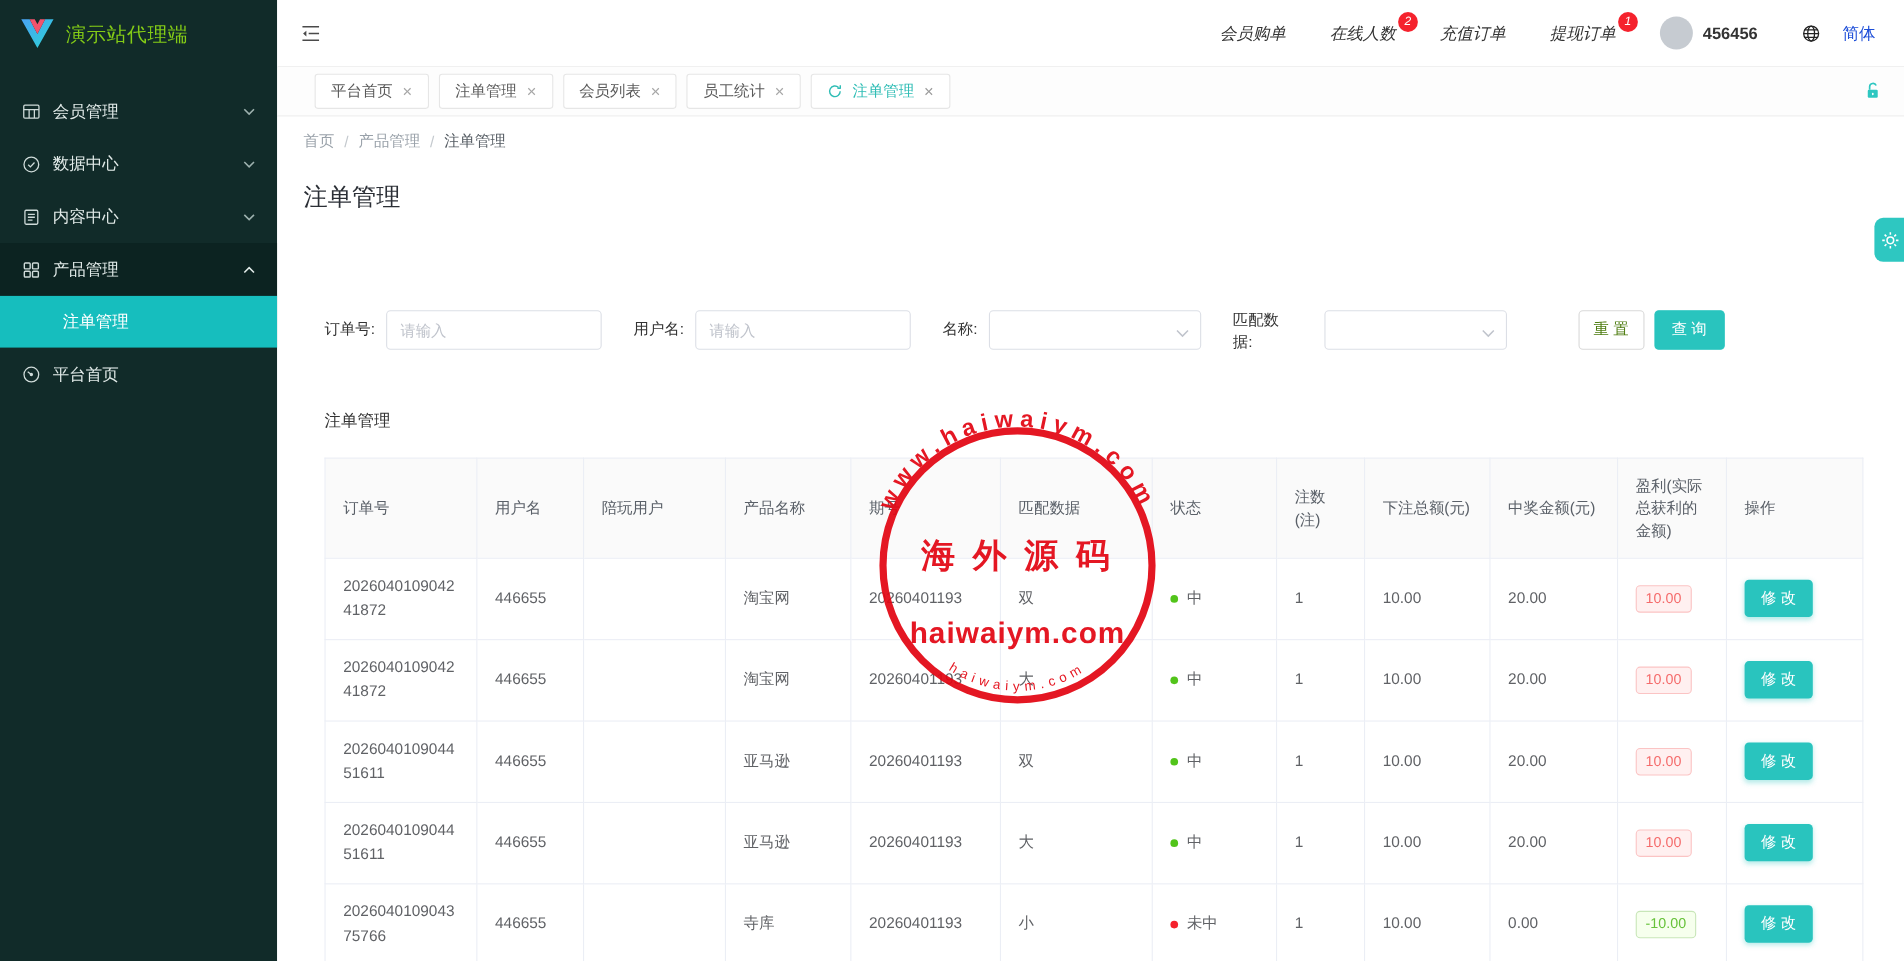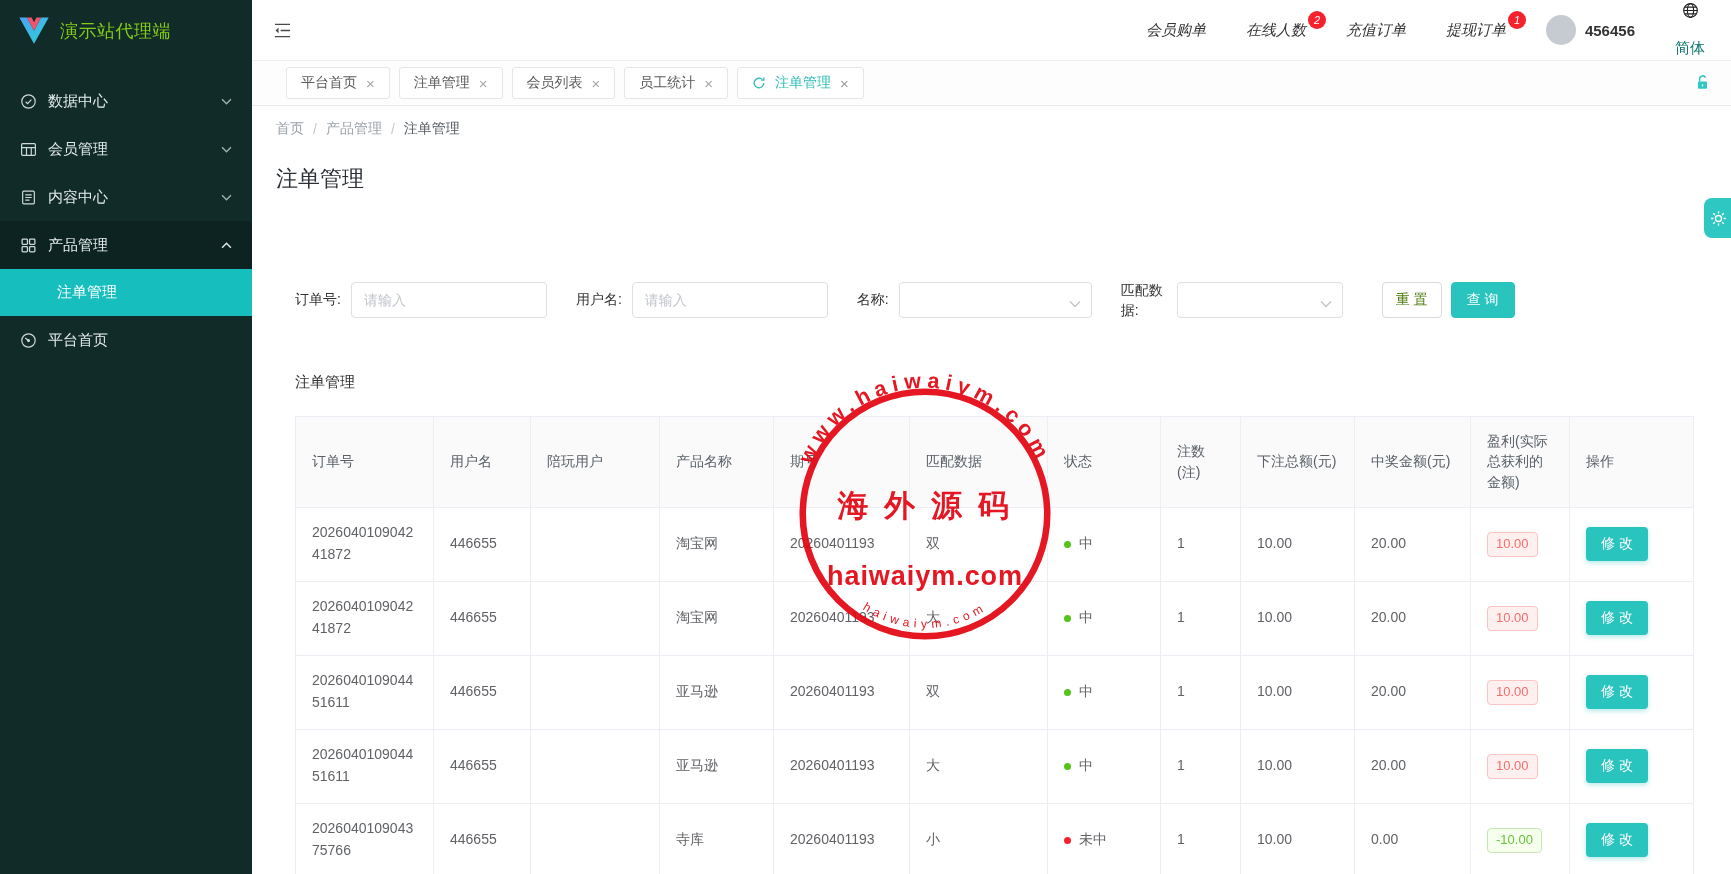--- a/index.html
+++ b/index.html
@@ -22,21 +22,21 @@
   
   .main { flex:1; display:flex; flex-direction:column; min-width:0; position:relative; }
   .topbar { height:61px; background:#fff; display:flex; align-items:center; padding:0 26px 0 21px; border-bottom:1px solid #f0f0f0; }
   .collapse-btn { display:flex; cursor:pointer; }
   .topbar-right { margin-left:auto; display:flex; align-items:center; gap:40px; font-size:15px; color:#333; }
   .tb-item { position:relative; cursor:pointer; white-space:nowrap;font-style:italic; }
   .num-badge { position:absolute; top:-10px; right:-20px; min-width:18px; height:18px; border-radius:9px;
     background:#f5222d; color:#fff; font-size:11px; display:flex; align-items:center; justify-content:center; padding:0 4px; }
   .user-box { display:flex; align-items:center; gap:9px; cursor:pointer;font-weight:bold; }
   .avatar { width:30px; height:30px; border-radius:50%; background:#c6cbd1; }
-  .lang-box { display:flex; align-items:center; gap:20px; cursor:pointer; color:#0f766e;flex-direction:column; }
+  .lang-box { display:flex; align-items:center; gap:20px; cursor:pointer; color:#1d4ed8; }
 
   .tabbar { height:45px; background:#fdfdfd; border-bottom:1px solid #e9e9e9; display:flex; align-items:center; padding:0 20px 0 34px; gap:9px; }
   .tab { height:32px; background:#fff; border:1px solid #e6e6e6; border-radius:3px; display:flex; align-items:center;
     padding:0 14px; font-size:14px; color:#5a5a5a; gap:9px; cursor:pointer; white-space:nowrap; }
   .tab .tclose { color:#a6a6a6; font-size:15px; line-height:1; }
   .tab.active { color:#2fbdb5; }
   .tab.active .tclose { color:#9b9b9b; }
   .lock-wrap { margin-left:auto; display:flex; cursor:pointer; }
 
   .content { flex:1; position:relative; background:#fff; padding:14px 24px 0; overflow:hidden; }
@@ -103,37 +103,37 @@
           <path d="M1.5 1.5h8.6L18 16.4 25.9 1.5h8.6L18 30.8z" fill="url(#lg)"></path>
           <path d="M10.1 1.5h5.2L18 6.6l2.7-5.1h5.2L18 16.4z" fill="#f2536d"></path>
         </svg>
       </span>
       <span class="logo-title">演示站代理端</span>
     </div>
     <nav class="nav">
       <div class="nav-item">
         <span class="nicon">
           <svg width="17" height="17" viewBox="0 0 16 16" fill="none" stroke="currentColor" stroke-width="1.1">
-            <circle cx="8" cy="8" r="6.3"></circle>
-              <path d="M5.3 8.2l1.9 1.9 3.5-3.8"></path>
+            <rect x="1.5" y="2.5" width="13" height="11" rx="1"></rect>
+              <path d="M1.5 6.2h13M6.1 6.2v7.3M10.6 6.2v7.3"></path>
           </svg></span>
-        <span>数据中心</span>
+        <span>会员管理</span>
         <span class="chev">
           <svg width="11" height="7" viewBox="0 0 10 6" fill="none" stroke="currentColor" stroke-width="1.3">
               <path d="M1 1l4 4 4-4"></path>
             </svg>
           </span>
       </div>
       <div class="nav-item">
         <span class="nicon">
           <svg width="17" height="17" viewBox="0 0 16 16" fill="none" stroke="currentColor" stroke-width="1.1">
-            <rect x="1.5" y="2.5" width="13" height="11" rx="1"></rect>
-              <path d="M1.5 6.2h13M6.1 6.2v7.3M10.6 6.2v7.3"></path>
+            <circle cx="8" cy="8" r="6.3"></circle>
+              <path d="M5.3 8.2l1.9 1.9 3.5-3.8"></path>
           </svg></span>
-        <span>会员管理</span>
+        <span>数据中心</span>
         <span class="chev">
           <svg width="11" height="7" viewBox="0 0 10 6" fill="none" stroke="currentColor" stroke-width="1.3">
               <path d="M1 1l4 4 4-4"></path>
             </svg>
           </span>
       </div>
       <div class="nav-item">
         <span class="nicon">
           <svg width="17" height="17" viewBox="0 0 16 16" fill="none" stroke="currentColor" stroke-width="1.1">
             <rect x="2.5" y="2" width="11" height="12" rx="1"></rect>
@@ -277,21 +277,21 @@
         </div>
         <div class="f-group">
           <span class="f-label">名称:</span>
           <div class="f-select w1">
             <span class="sel-chev">
               <svg width="12" height="8" viewBox="0 0 12 8" fill="none" stroke="currentColor" stroke-width="1.4">
                   <path d="M1 1.5l5 5 5-5"></path>
                 </svg></span>
           </div>
         </div>
-        <div class="f-group" style="margin-right:36px;">
+        <div class="f-group" style="margin-right:62px;gap:27px;">
           <span class="f-label wrap">匹配数据:</span>
           <div class="f-select w2">
             <span class="sel-chev">
               <svg width="12" height="8" viewBox="0 0 12 8" fill="none" stroke="currentColor" stroke-width="1.4">
                   <path d="M1 1.5l5 5 5-5"></path>
                 </svg></span>
           </div>
         </div>
         <div class="btns">
           <button class="btn btn-reset">重 置</button>

